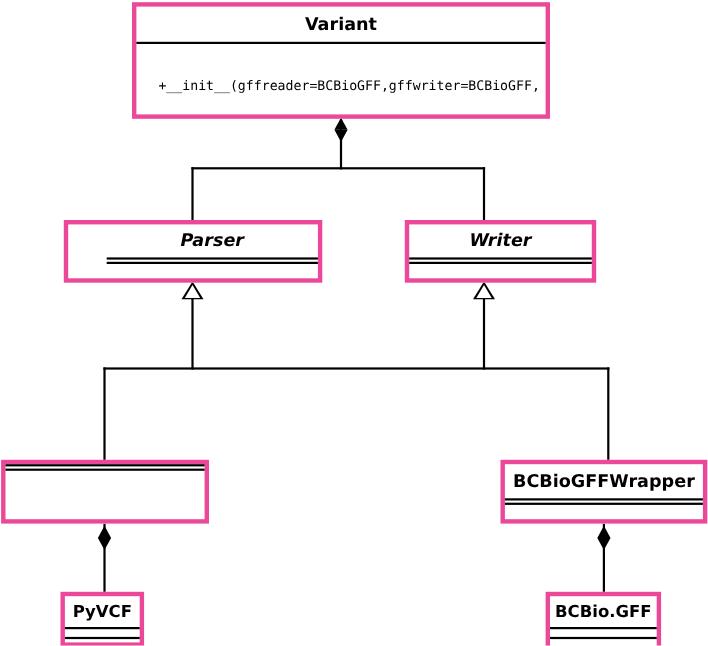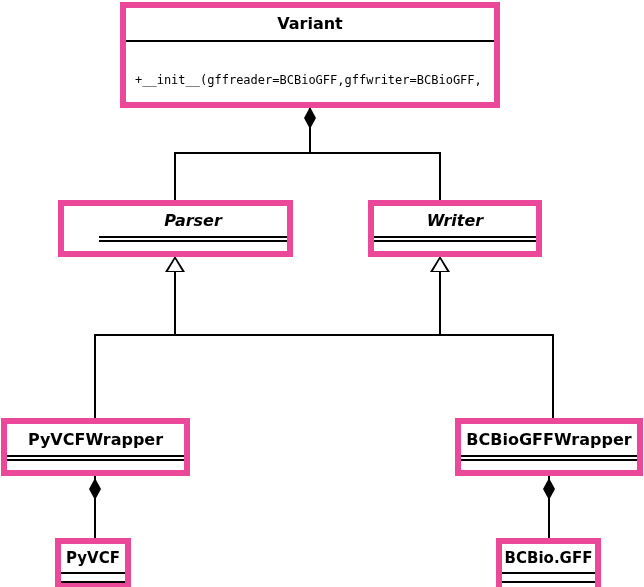--- a/index.html
+++ b/index.html
@@ -13,21 +13,21 @@
     height: 587px;
     background: #ffffff;
     overflow: hidden;
     font-family: "DejaVu Sans", sans-serif;
   }
 
   
   .uml-class {
     position: absolute;
     box-sizing: border-box;
-    border: 6px solid #ec4899;
+    border: 4px solid #ec4899;
     background: #ffffff;
   }
   .uml-name {
     box-sizing: border-box;
     text-align: center;
     font-size: 16px;
     font-weight: bold;
     color: #000000;
     font-family: "DejaVu Sans", sans-serif;
     white-space: nowrap;
@@ -44,21 +44,21 @@
     color: #000000;
     white-space: pre;
     overflow: hidden;
   }
   .uml-compartment.empty {
     padding: 0;
   }
   .mline {
     white-space: pre;
     line-height: 15px;
-    padding-left: 9px;
+    padding-left: 20px;
   }
 
   
   .vline {
     position: absolute;
     width: 2px;
     background: #000000;
   }
   .hline {
     position: absolute;
@@ -162,21 +162,20 @@
 
   <div class="uml-class" style="left:368px; top:200px; width:174px; height:57px;">
     <div class="uml-name abstract" style="height:30px; line-height:30px;">Writer</div>
     <div class="uml-compartment empty" style="height:4px;"></div>
     <div class="uml-compartment" style="height:19px;">
       
     </div>
   </div>
 
   <div class="uml-class" style="left:1px; top:418px; width:189px; height:58px;">
-    <div class="uml-name" style="height:31px; line-height:31px;">PyVCFWrapper</div>
     <div class="uml-compartment empty" style="height:4px;"></div>
     <div class="uml-compartment" style="height:19px;">
       
     </div>
   </div>
 
   <div class="uml-class" style="left:455px; top:418px; width:188px; height:58px;">
     <div class="uml-name" style="height:31px; line-height:31px;">BCBioGFFWrapper</div>
     <div class="uml-compartment empty" style="height:4px;"></div>
     <div class="uml-compartment" style="height:19px;">

